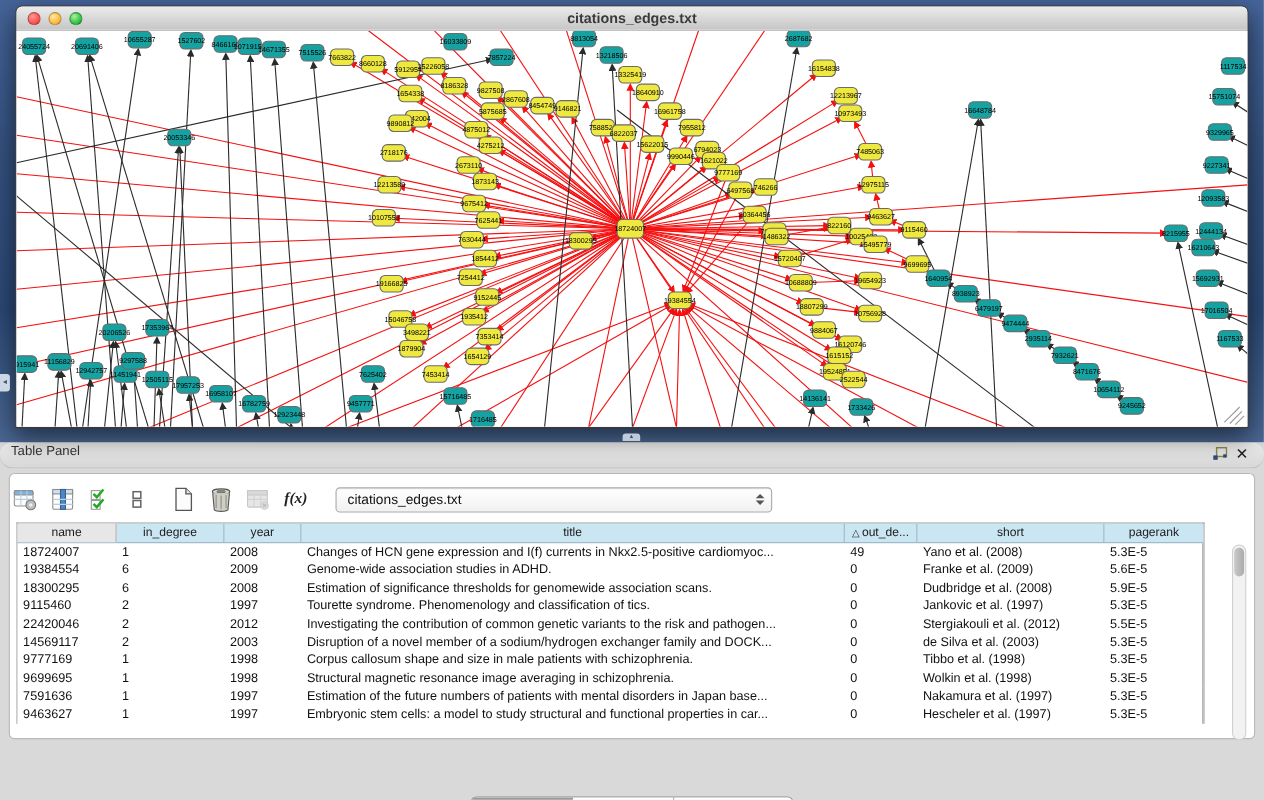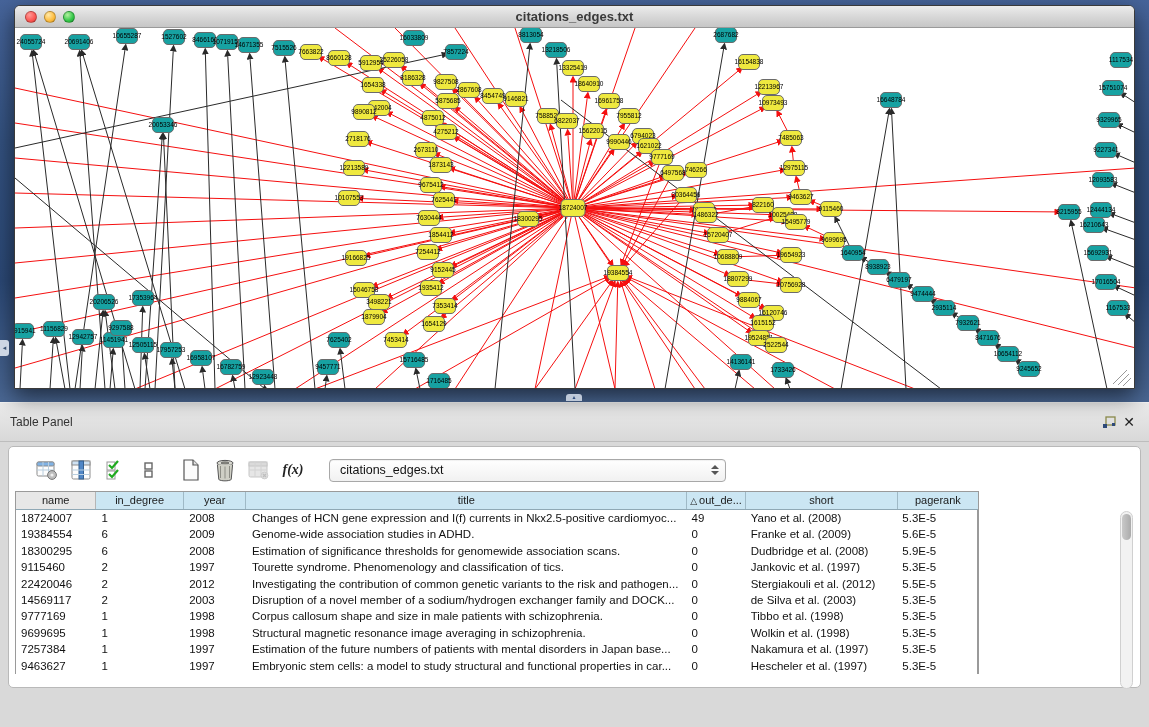--- a/index.html
+++ b/index.html
@@ -26,48 +26,48 @@
   svg text { user-select:none; }
 
   .left-collapse { position:absolute; left:0; top:340px; width:9px; height:16px;
     background:#cdd6e4; border-radius:0 3px 3px 0; color:#3a5272; font-size:7px;
     line-height:16px; text-align:center; }
   .split-handle { position:absolute; left:566px; bottom:1px; width:16px; height:7px;
     background:#bfc9d8; border-radius:3px 3px 0 0; color:#33517f; font-size:6px;
     line-height:7px; text-align:center; }
 
   
-  .panel-header { height:40px; background:linear-gradient(180deg,#ebebeb,#d8d8d8);
+  .panel-header { height:24px; background:linear-gradient(180deg,#ebebeb,#d8d8d8);
     border-top:1px solid #f4f4f4; border-bottom:1px solid #bdbdbd;
-    display:flex; align-items:center; padding:0 10px; }
+    display:flex; align-items:flex-start; padding:0 10px;border-radius:12px; }
   .panel-title { font-size:12px; color:#333; }
   .panel-header .spacer { flex:1; }
   .ph-btn { width:20px; height:18px; display:flex; align-items:center; justify-content:center; }
   .close-x { font-size:14px; font-weight:bold; color:#222; line-height:14px; }
 
   .table-card { position:relative; margin:4px 8px 0 8px; width:1133px; height:242px;
     background:#fff; border:1px solid #b9b9b9; border-radius:5px; }
 
-  .toolbar { display:flex; align-items:center; gap:10px; padding:9px 0 7px 26px; height:44px; }
+  .toolbar { display:flex; align-items:center; gap:10px; padding:9px 0 7px 2px; height:44px; }
   .tb-btn { width:24px; height:24px; display:flex; align-items:center; justify-content:center;
     border-radius:3px; }
   .fx { font-family:"Liberation Serif","DejaVu Serif",serif; font-style:italic;
     font-weight:bold; font-size:14px; color:#222; }
   .combo { margin-left:14px; width:397px; height:23px; border:1px solid #a8a8a8;
     border-radius:4px; background:linear-gradient(180deg,#ffffff,#f1f1f1);
     display:flex; align-items:center; padding:0 6px 0 10px; font-size:12.5px; color:#111;
     box-shadow:inset 0 1px 1px rgba(0,0,0,.06); }
   .combo .cv { flex:1; }
   .combo-arrows { display:flex; flex-direction:column; gap:2px; align-items:center; }
   .combo-arrows i { display:block; width:0; height:0; border-left:4px solid transparent;
     border-right:4px solid transparent; }
   .combo-arrows .up { border-bottom:4px solid #555; }
   .combo-arrows .dn { border-top:4px solid #555; }
 
-  .tablewrap { margin-left:6px; width:964px; border-top:1px solid #9a9a9a;
+  .tablewrap { margin-left:6px; width:1080px; border-top:1px solid #9a9a9a;
     border-left:1px solid #9a9a9a; border-right:1px solid #9a9a9a; }
   .t-head { display:flex; height:18px; background:#cbe6f3; border-bottom:1px solid #8fa8b5; }
   .t-hcell { font-size:11px; color:#1a1a1a; text-align:center; line-height:17px;
     border-right:1px solid #9fb9c6; overflow:hidden; white-space:nowrap; }
   .t-hcell.gray { background:#e7e7e7; border-right:1px solid #b5b5b5; }
   .t-hcell .sort { font-size:9px; margin-right:2px; }
   .t-body { background:#fff; }
   .t-row { display:flex; height:16.4px; }
   .t-cell { font-size:11.5px; color:#111; line-height:16.4px; padding-left:5px;
     overflow:hidden; white-space:nowrap; }
@@ -981,21 +981,21 @@
         <div class="t-row">
           <div class="t-cell c0">9699695</div>
           <div class="t-cell c1">1</div>
           <div class="t-cell c2">1998</div>
           <div class="t-cell c3">Structural magnetic resonance image averaging in schizophrenia.</div>
           <div class="t-cell c4">0</div>
           <div class="t-cell c5">Wolkin et al. (1998)</div>
           <div class="t-cell c6">5.3E-5</div>
         </div>
         <div class="t-row">
-          <div class="t-cell c0">7257384</div>
+          <div class="t-cell c0">7591636</div>
           <div class="t-cell c1">1</div>
           <div class="t-cell c2">1997</div>
           <div class="t-cell c3">Estimation of the future numbers of patients with mental disorders in Japan base...</div>
           <div class="t-cell c4">0</div>
           <div class="t-cell c5">Nakamura et al. (1997)</div>
           <div class="t-cell c6">5.3E-5</div>
         </div>
         <div class="t-row">
           <div class="t-cell c0">9463627</div>
           <div class="t-cell c1">1</div>

